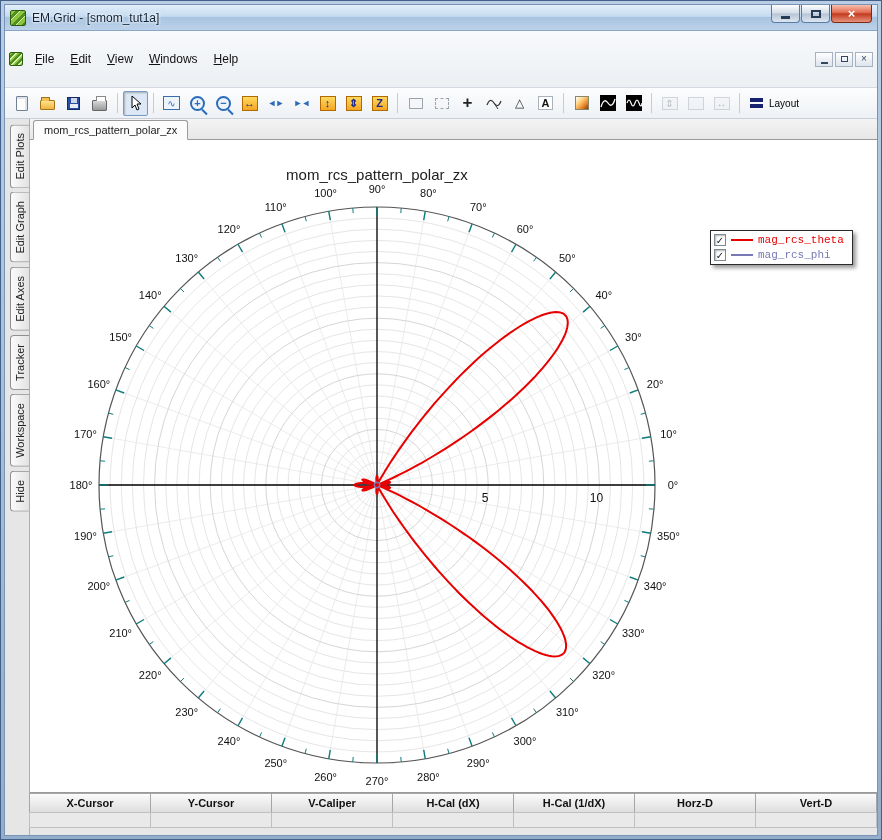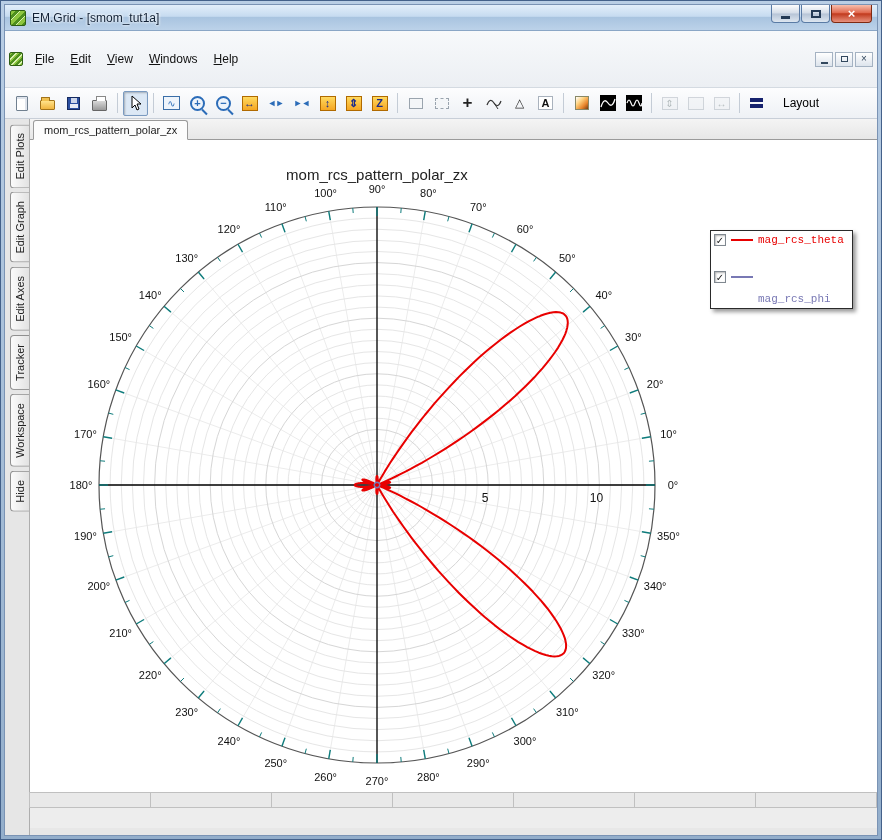--- a/index.html
+++ b/index.html
@@ -32,21 +32,21 @@
     display:flex;align-items:center;justify-content:center;font-size:10px;color:#33485e;line-height:10px;}
   .mdi-min{width:7px;height:2px;background:#33485e;margin-top:7px;}
   .mdi-rest{width:7px;height:6px;border:1px solid #33485e;}
 
   
   .toolbar{flex:0 0 31px;display:flex;align-items:center;padding:0 4px;gap:1px;background:linear-gradient(#fdfdfe,#eef1f5);border-bottom:1px solid #c8cfd8;overflow:hidden;}
   .tb-sep{width:1px;height:20px;background:#c4ccd6;margin:0 4px;flex:0 0 1px;}
   .tb-btn{height:25px;min-width:25px;display:flex;align-items:center;justify-content:center;border:1px solid transparent;border-radius:2px;cursor:default;flex:0 0 auto;}
   .tb-btn.pressed{border-color:#7a9ac0;background:#dce8f5;box-shadow:inset 1px 1px 2px rgba(0,0,0,.25);}
   .tb-btn.disabled{opacity:.4;}
-  .tb-btn.layout{padding:0 4px;gap:20px;font-size:12px;color:#000;white-space:nowrap;}
+  .tb-btn.layout{padding:0 4px;gap:6px;font-size:10px;color:#000;white-space:nowrap;}
 
   .g-page{width:12px;height:15px;background:#fff;border:1px solid #708090;border-radius:1px;box-shadow:inset -2px 2px 0 #dfe4ec;}
   .g-folder{width:15px;height:10px;background:linear-gradient(#ffe28a,#f0b540);border:1px solid #a2731a;border-radius:1px;position:relative;margin-top:3px;}
   .g-folder::before{content:"";position:absolute;top:-4px;left:0;width:7px;height:3px;background:#f0c050;border:1px solid #a2731a;border-bottom:none;border-radius:1px 1px 0 0;}
   .g-floppy{width:13px;height:13px;background:#2b4fa0;border:1px solid #152a60;position:relative;}
   .g-floppy::before{content:"";position:absolute;top:0;left:3px;width:6px;height:5px;background:#cdd6ea;}
   .g-floppy::after{content:"";position:absolute;bottom:1px;left:2px;width:8px;height:4px;background:#e8ecf5;}
   .g-printer{width:15px;height:11px;position:relative;background:linear-gradient(#d8d8d8,#9a9a9a);border:1px solid #666;border-radius:1px;margin-top:4px;}
   .g-printer::before{content:"";position:absolute;top:-5px;left:3px;width:8px;height:4px;background:#fff;border:1px solid #888;border-bottom:none;}
   .g-mag{width:15px;height:15px;border:2px solid #2b6cb8;border-radius:50%;color:#2b6cb8;font-size:11px;font-weight:bold;display:flex;align-items:center;justify-content:center;position:relative;background:#eef4fb;}
@@ -430,26 +430,35 @@
             </svg>
           <div class="legend" id="legend">
               <div class="lg-row">
                 <span class="lg-check">✓</span>
                 <span class="lg-line" style="background: rgb(232, 0, 0);"></span>
                 <span class="lg-label" style="color: rgb(232, 0, 0);">mag_rcs_theta</span>
               </div>
               <div class="lg-row">
                 <span class="lg-check">✓</span>
                 <span class="lg-line" style="background: rgb(120, 120, 180);"></span>
-                <span class="lg-label" style="color: rgb(120, 120, 180); margin-top: 44px;">mag_rcs_phi</span>
+                <span class="lg-label" style="color: rgb(120, 120, 180);">mag_rcs_phi</span>
               </div>
             </div>
         </div>
         <div class="status-table" id="status-table">
             <div class="st-row">
+              <div class="st-head">X-Cursor</div>
+              <div class="st-head">Y-Cursor</div>
+              <div class="st-head">V-Caliper</div>
+              <div class="st-head">H-Cal (dX)</div>
+              <div class="st-head">H-Cal (1/dX)</div>
+              <div class="st-head">Horz-D</div>
+              <div class="st-head">Vert-D</div>
+            </div>
+            <div class="st-row">
               <div class="st-val"></div>
               <div class="st-val"></div>
               <div class="st-val"></div>
               <div class="st-val"></div>
               <div class="st-val"></div>
               <div class="st-val"></div>
               <div class="st-val"></div>
             </div>
           </div>
         <div class="bottom-filler"></div>

